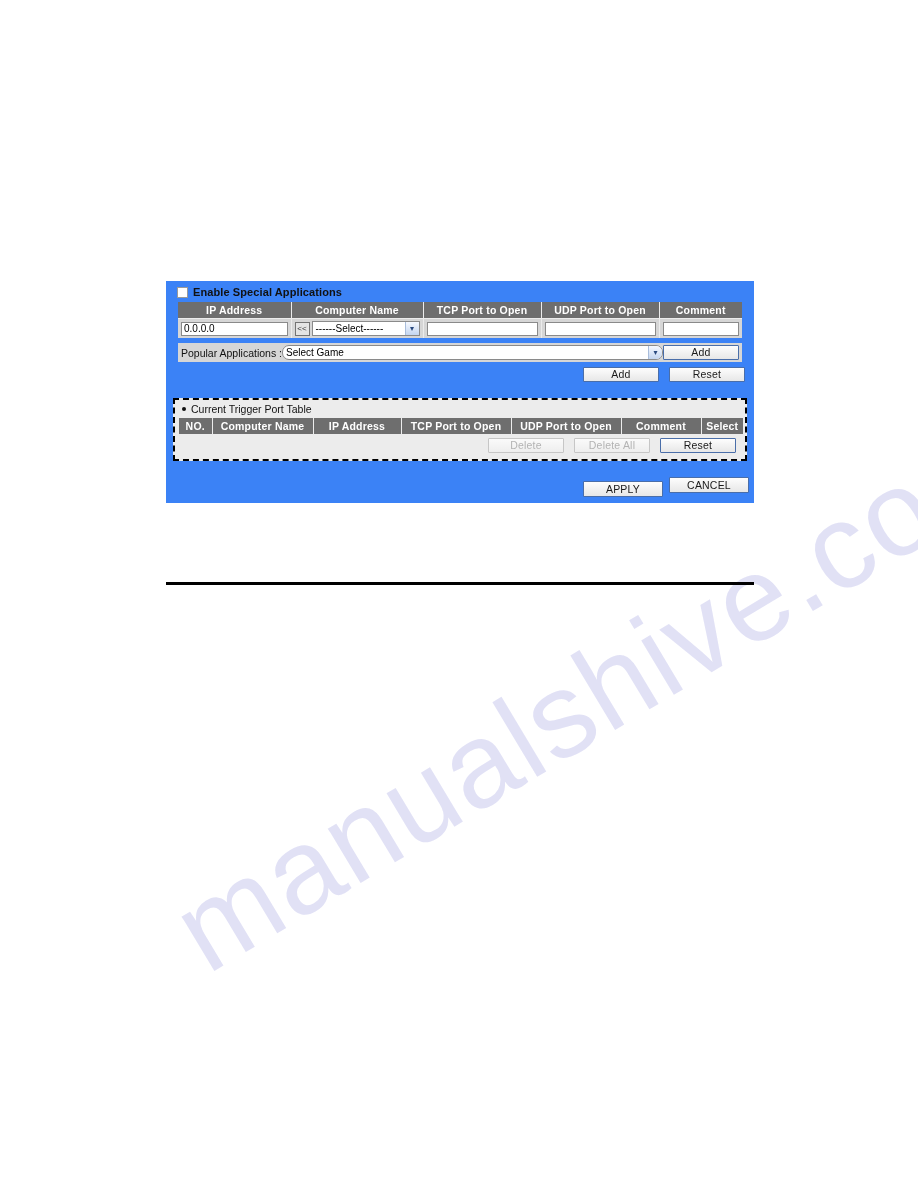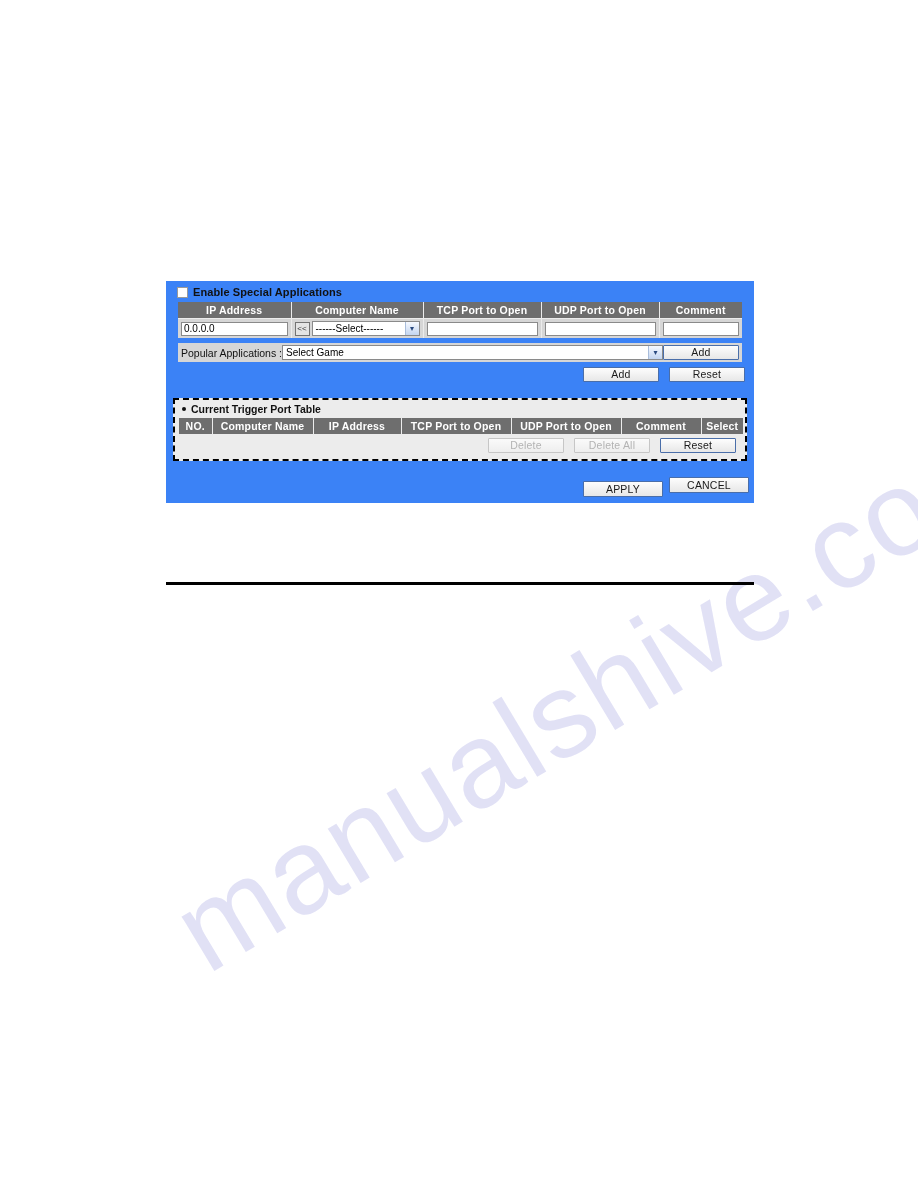--- a/index.html
+++ b/index.html
@@ -173,20 +173,21 @@
     box-sizing: border-box;
   }
   .pop-label {
     font-size: 10.5px;
     color: #111;
     white-space: nowrap;
   }
   #popular-select {
     width: 164px;
     height: 15px;
+    border-radius: 7px;
   }
   .btn {
     background: linear-gradient(#fdfdfd, #e7e7e7);
     border: 1px solid #7d7d7d;
     border-radius: 1px;
     font-family: "Liberation Sans", sans-serif;
     font-size: 10.5px;
     color: #1a1a1a;
     text-align: center;
     box-sizing: border-box;
@@ -235,21 +236,21 @@
     height: 63px;
     border: 2px dashed #000000;
     box-sizing: border-box;
     background: #ececec;
   }
   #trigger-title {
     position: absolute;
     left: 7px;
     top: 3px;
     font-size: 10.5px;
-    font-weight: bold;
+    font-weight: normal;
     color: #111;
     display: flex;
     align-items: center;
     gap: 5px;
   }
   .bullet {
     width: 4px; height: 4px;
     background: #111;
     border-radius: 50%;
     display: inline-block;

